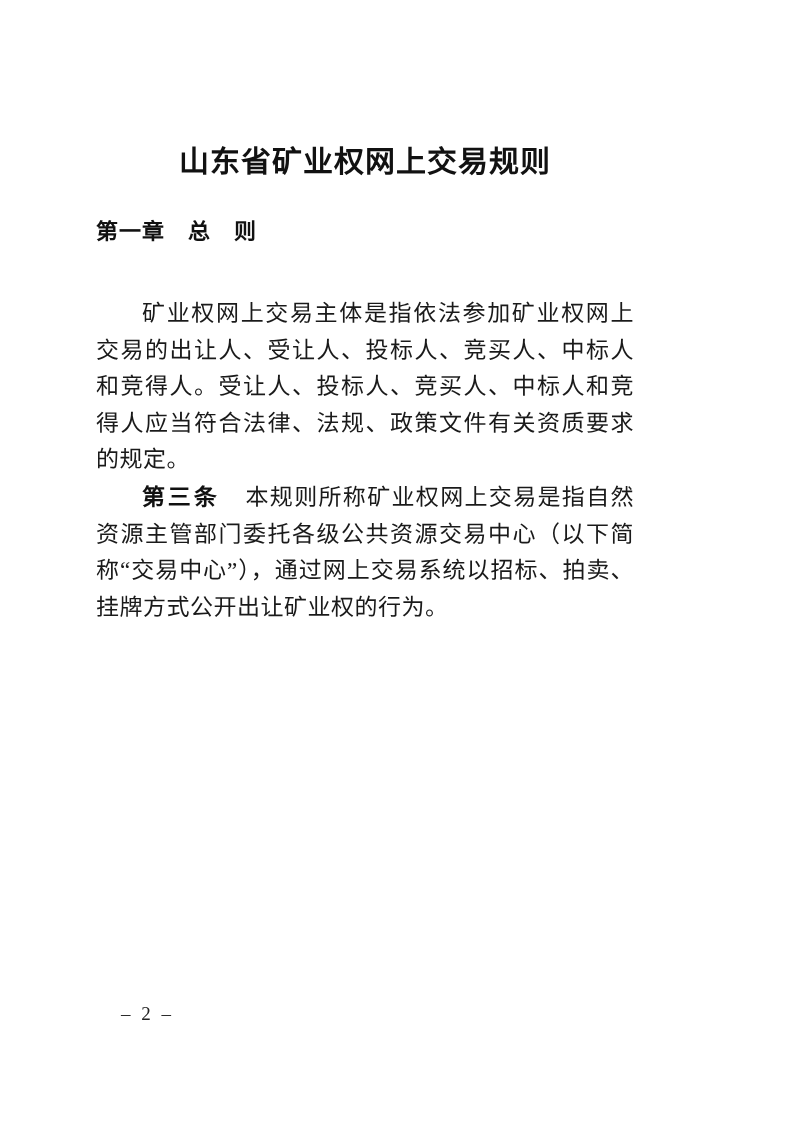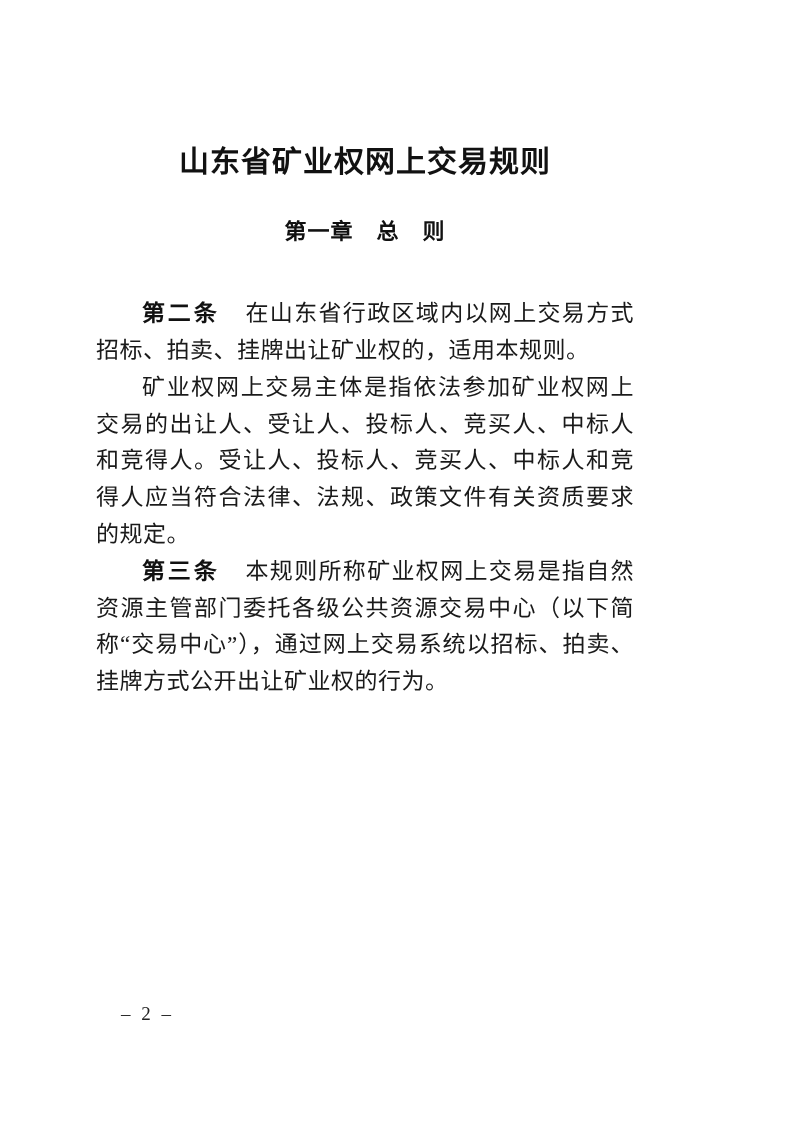--- a/index.html
+++ b/index.html
@@ -24,21 +24,21 @@
     text-align: center;
     font-family: "Liberation Sans", "DejaVu Sans", sans-serif;
     font-weight: 700;
     font-size: 30px;
     line-height: 1;
     letter-spacing: 1px;
     color: #111111;
   }
   .chapter-heading {
     margin: 44px 0 0 0;
-    text-align: center;
+    text-align: left;
     font-family: "Liberation Sans", "DejaVu Sans", sans-serif;
     font-weight: 700;
     font-size: 22px;
     line-height: 1;
     letter-spacing: 1px;
     color: #111111;
   }
   .body-text {
     margin-top: 52px;
     font-size: 23px;
@@ -77,21 +77,20 @@
 <div class="page">
   <div class="content">
 
     <h1 class="doc-title">山东省矿业权网上交易规则</h1>
 
     <h2 class="chapter-heading">第一章　总　则</h2>
 
     <div class="body-text">
 
 
-      <p class="para"><b class="lead">第二条</b><span>在山东省行政区域内以网上交易方式招标、拍卖、挂牌出让矿业权的，适用本规则。</span></p>
 
       <p class="para"><b class="lead"></b><span>矿业权网上交易主体是指依法参加矿业权网上交易的出让人、受让人、投标人、竞买人、中标人和竞得人。受让人、投标人、竞买人、中标人和竞得人应当符合法律、法规、政策文件有关资质要求的规定。</span></p>
 
       <p class="para"><b class="lead">第三条</b><span>本规则所称矿业权网上交易是指自然资源主管部门委托各级公共资源交易中心（以下简称“交易中心”），通过网上交易系统以招标、拍卖、挂牌方式公开出让矿业权的行为。</span></p>
 
 
     </div>
   </div>
 
   <div class="page-number">– 2 –</div>

